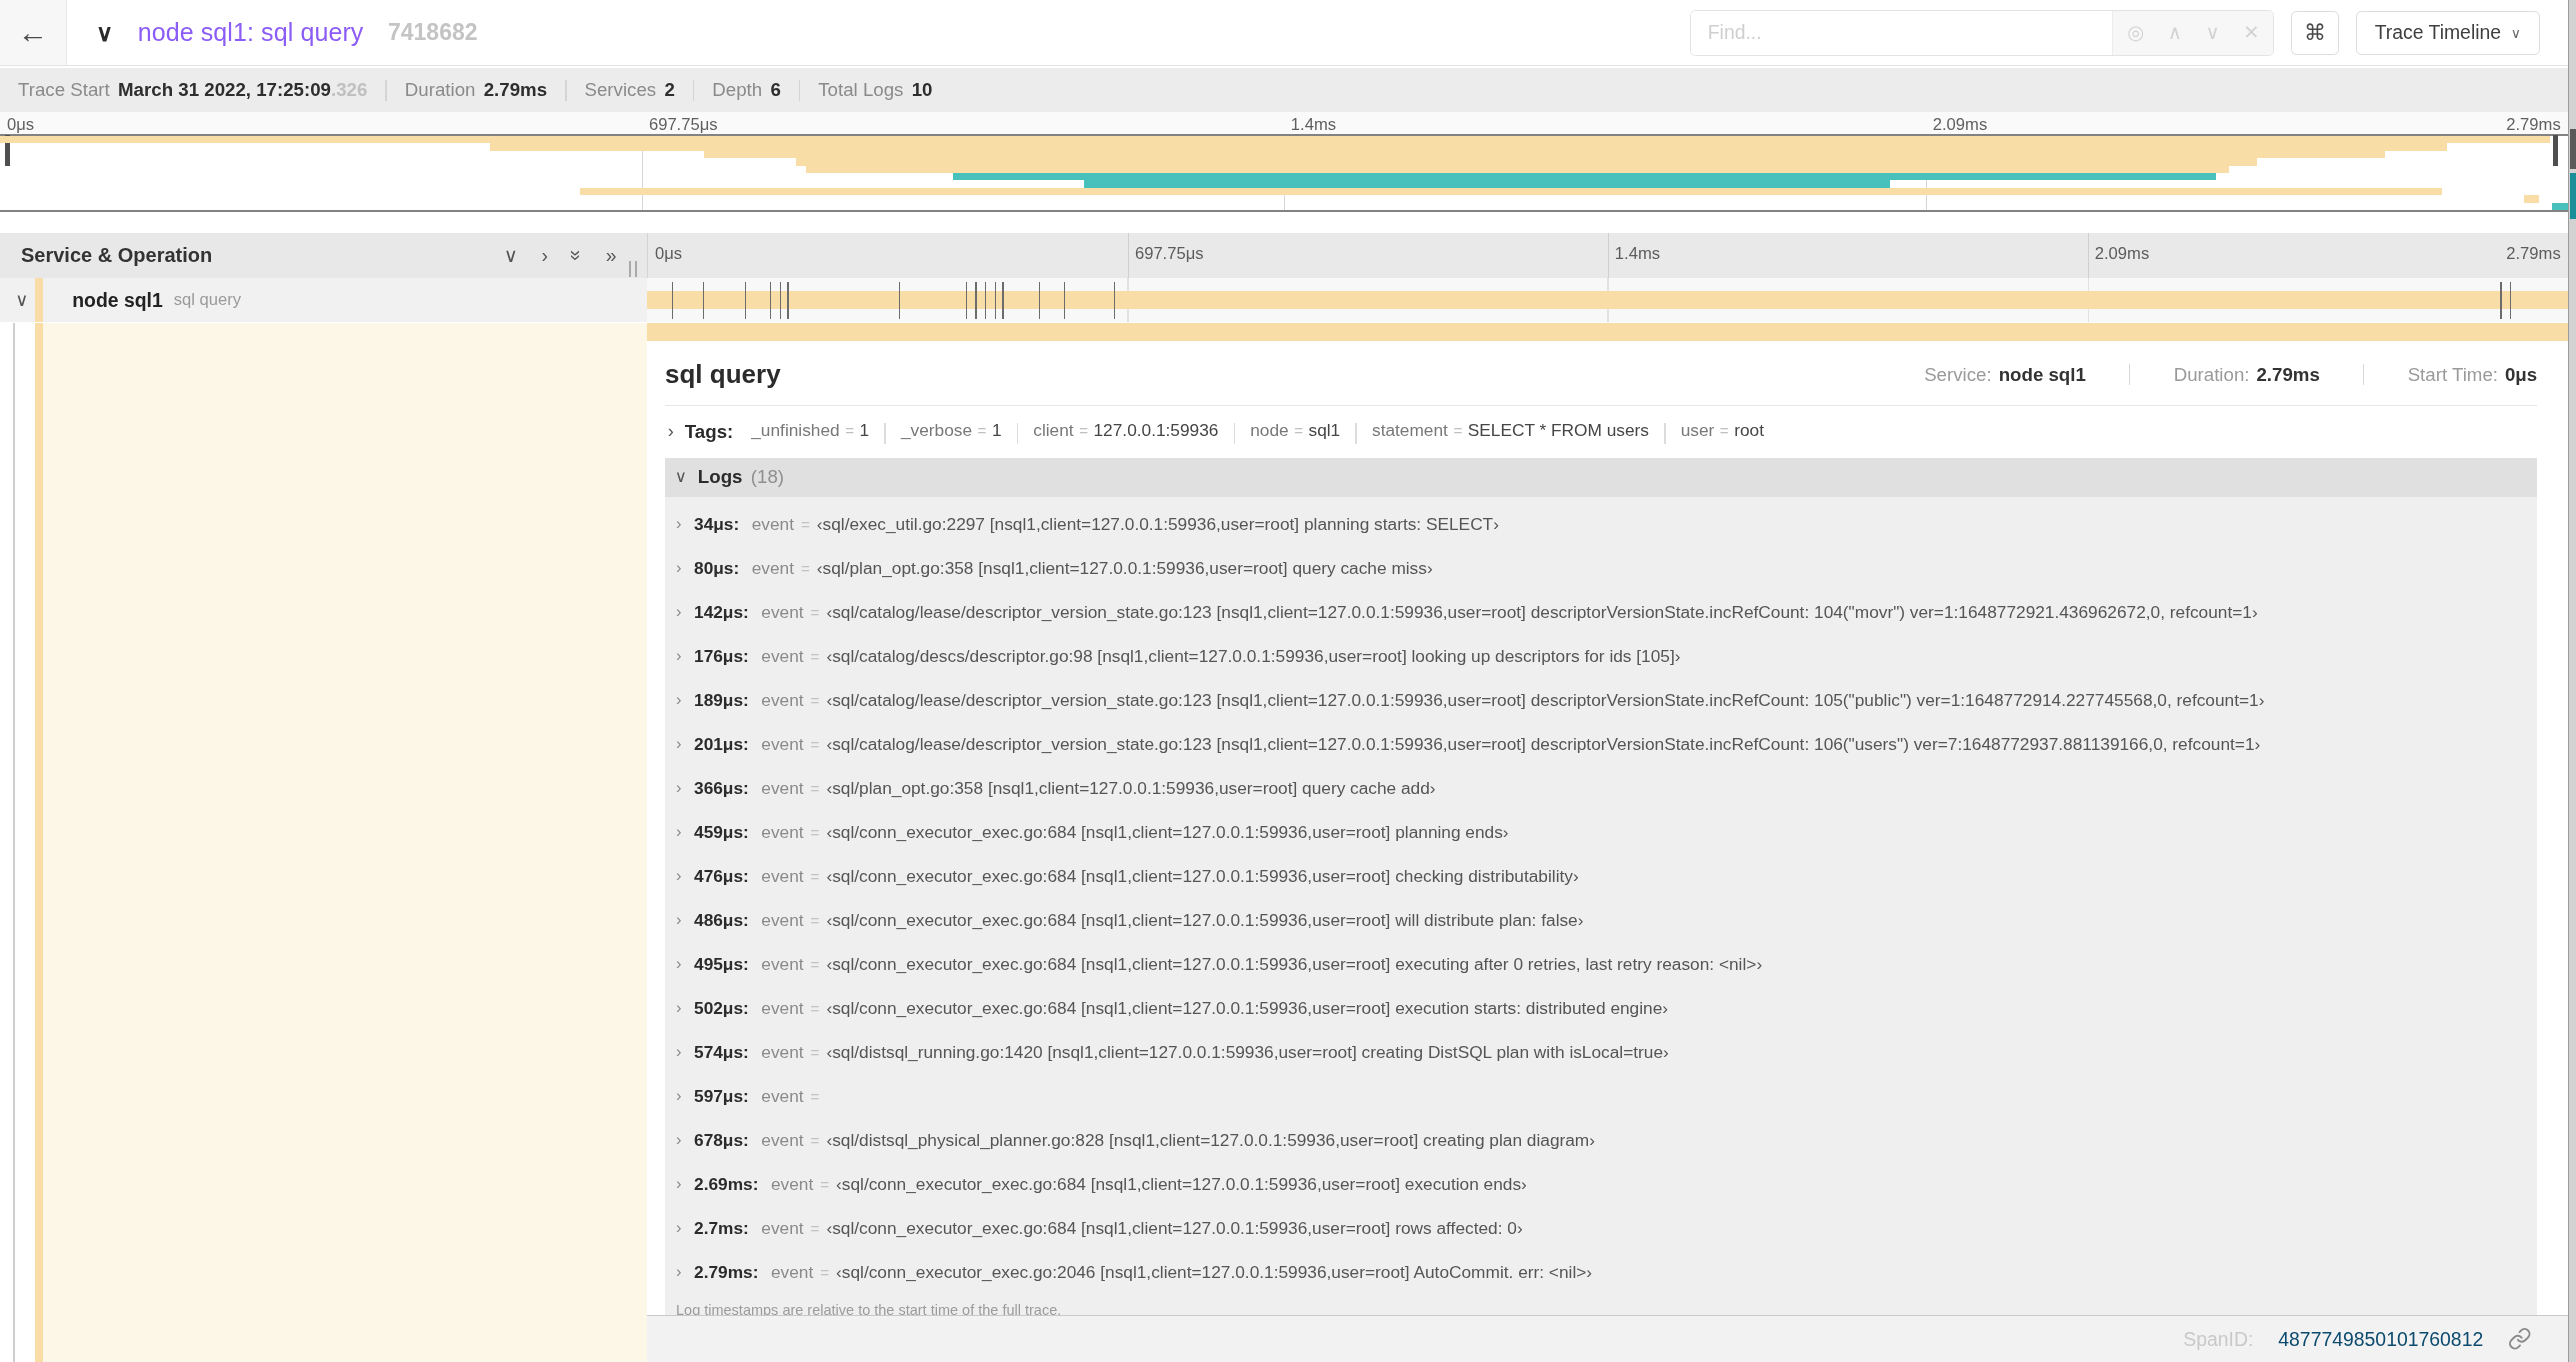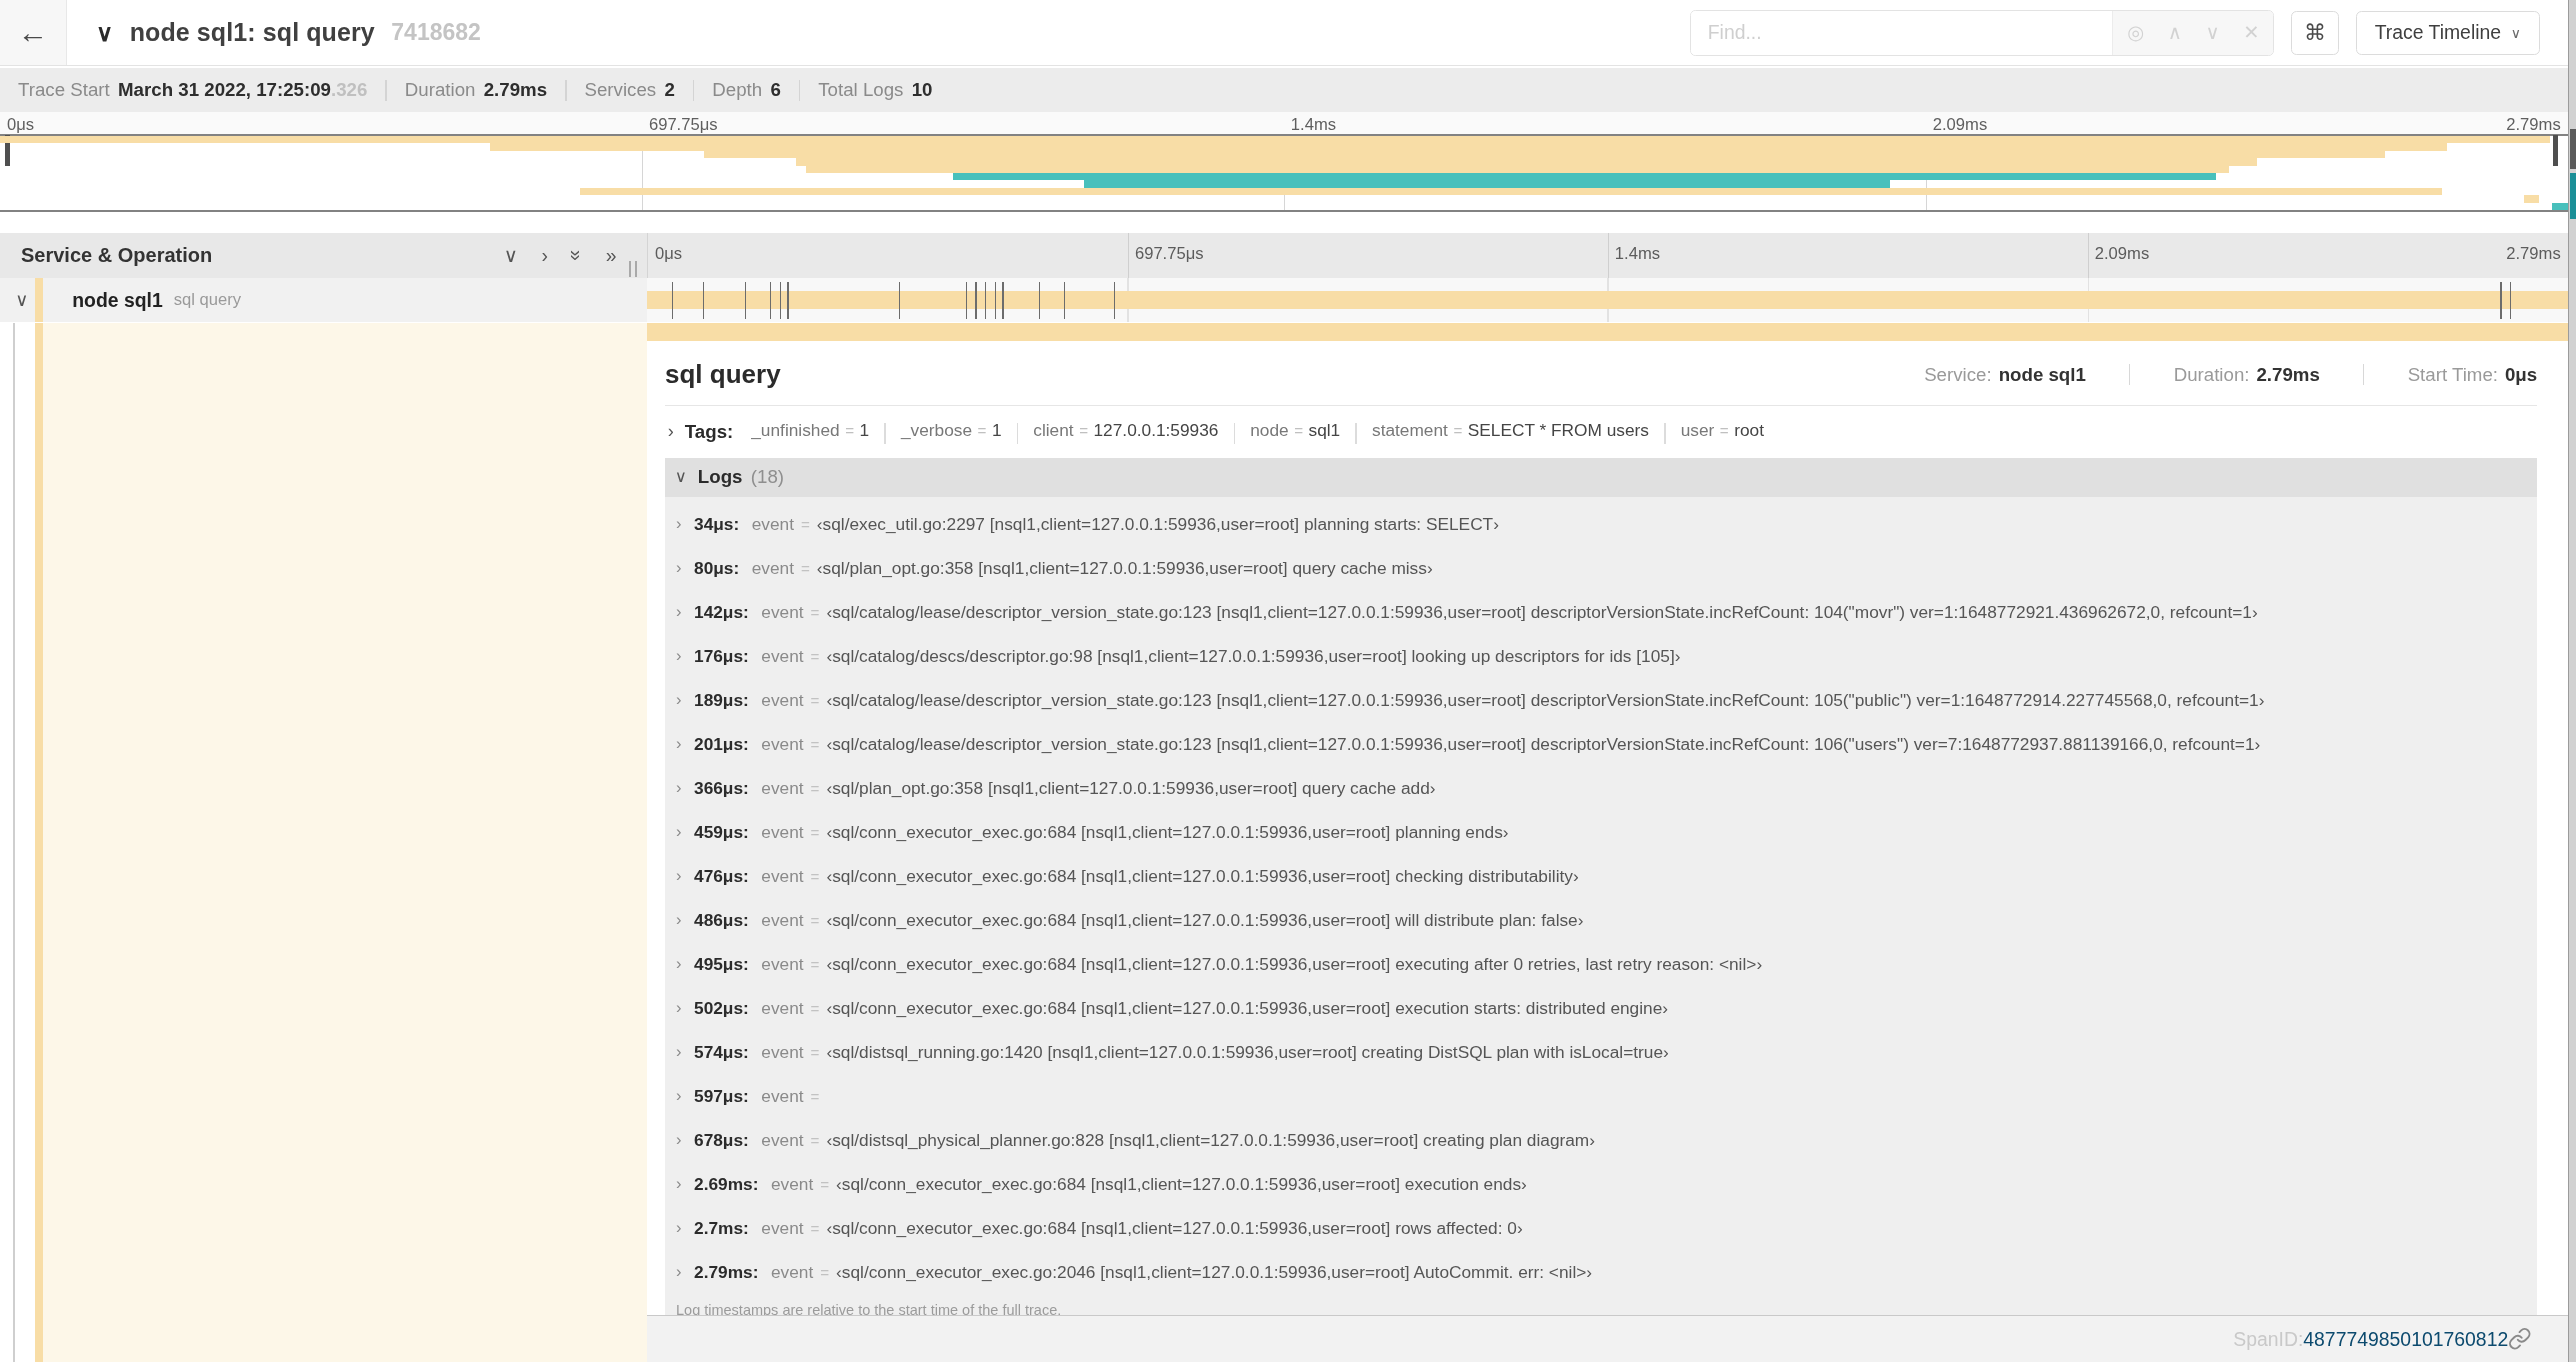--- a/index.html
+++ b/index.html
@@ -6,21 +6,21 @@
   .app{position:relative;width:2576px;height:1363px;overflow:hidden;background:#fff;
        font-family:"Liberation Sans",sans-serif;color:#2b2b2b;}
 
   
   .hdr{position:absolute;top:0;left:0;right:0;height:66px;background:#fff;
        border-bottom:1.4px solid #e3e3e3;display:flex;align-items:center;box-sizing:border-box;}
   .back-box{width:66px;height:100%;background:#f7f7f7;border-right:1.4px solid #e8e8e8;
        display:flex;align-items:center;justify-content:center;cursor:pointer;}
   .back-glyph{font-size:30.5px;color:#4a4a4a;line-height:1;}
   .title-chev{font-size:23.5px;color:#2b2b2b;margin:0 12.5px 0 29px;font-weight:700;}
-  .page-title{font-size:25px;font-weight:700;color:#404040;margin:4px;letter-spacing:0.1px;}
+  .page-title{font-size:25px;font-weight:400;color:#8b5cf6;margin:12px;letter-spacing:0.1px;}
   .trace-id{font-size:23px;color:#c4c4c4;font-weight:700;margin-left:12.5px;}
   .hdr-right{margin-left:auto;display:flex;align-items:center;gap:16.6px;padding-right:36px;}
   .find-group{display:flex;align-items:stretch;height:44px;border:1.4px solid #e3e3e3;border-radius:5.5px;
        overflow:hidden;background:#fff;}
   .find-input{width:388px;border:none;outline:none;font-size:19.4px;padding:0 16.6px;
        font-family:"Liberation Sans",sans-serif;color:#be185d;background:#fff;}
   .find-input::placeholder{color:#cfcfcf;}
   .find-icons{display:flex;align-items:center;background:#f7f7f7;border-left:1.4px solid #ececec;padding:0 14px;gap:23.5px;}
   .find-icons span{color:#d2d2d2;font-size:19.4px;cursor:pointer;}
   .sq-btn{height:44px;min-width:48px;border:1.4px solid #dcdcdc;border-radius:5.5px;background:#fff;
@@ -104,21 +104,21 @@
   .logs-count{font-size:18.7px;color:#8f8f8f;}
   .logs-body{background:#efefef;padding:5.5px 0 4.2px 0;border-bottom:1.4px solid #cfcfcf;}
   .log-row{height:44px;display:flex;align-items:center;cursor:pointer;}
   .log-chevron{font-size:16.6px;color:#8a8a8a;margin:0 12.5px 0 11px;}
   .log-time{font-size:17.3px;font-weight:700;color:#2b2b2b;margin-right:12.5px;}
   .log-key{font-size:17.3px;color:#8a8a8a;}
   .log-eq{font-size:15.2px;color:#c2c2c2;margin:0 7px;}
   .log-val{font-size:17.3px;color:#555;white-space:nowrap;}
   .logs-note{font-size:14.5px;color:#9b9b9b;padding:8.3px 0 9.7px 11px;}
   .spanid-row{height:46px;display:flex;align-items:center;justify-content:flex-end;
-       padding-right:36px;background:#f2f2f2;gap:0;}
+       padding-right:36px;background:#f2f2f2;gap:25px;}
   .spanid-label{font-size:19.4px;color:#c9c9c9;}
   .spanid-value{font-size:19.4px;color:#0c4a6e;}
   .link-ic{width:23.5px;height:23.5px;cursor:pointer;}
 
   
   .scrollbar{position:absolute;top:0;right:0;width:8.3px;height:100%;background:#d2d2d2;
        border-left:1.4px solid #9b9b9b;box-sizing:border-box;}
   .sb-thumb{position:absolute;left:1.4px;right:0;top:129px;height:40px;background:#5a5a5a;}
   .sb-teal{position:absolute;left:1.4px;right:0;top:173px;height:46px;}
 </style>

